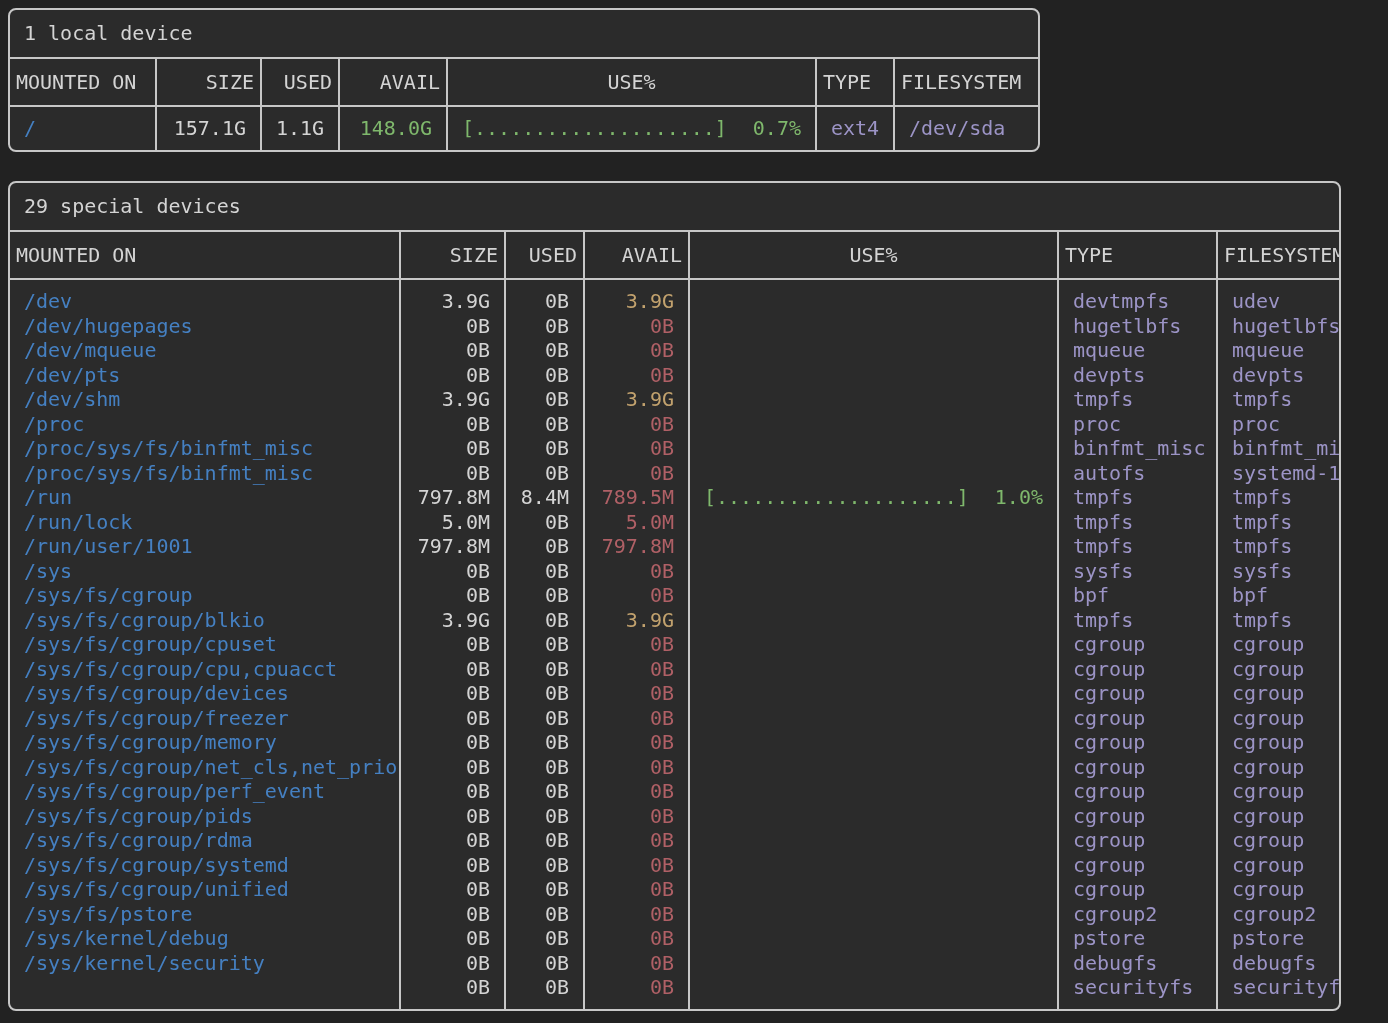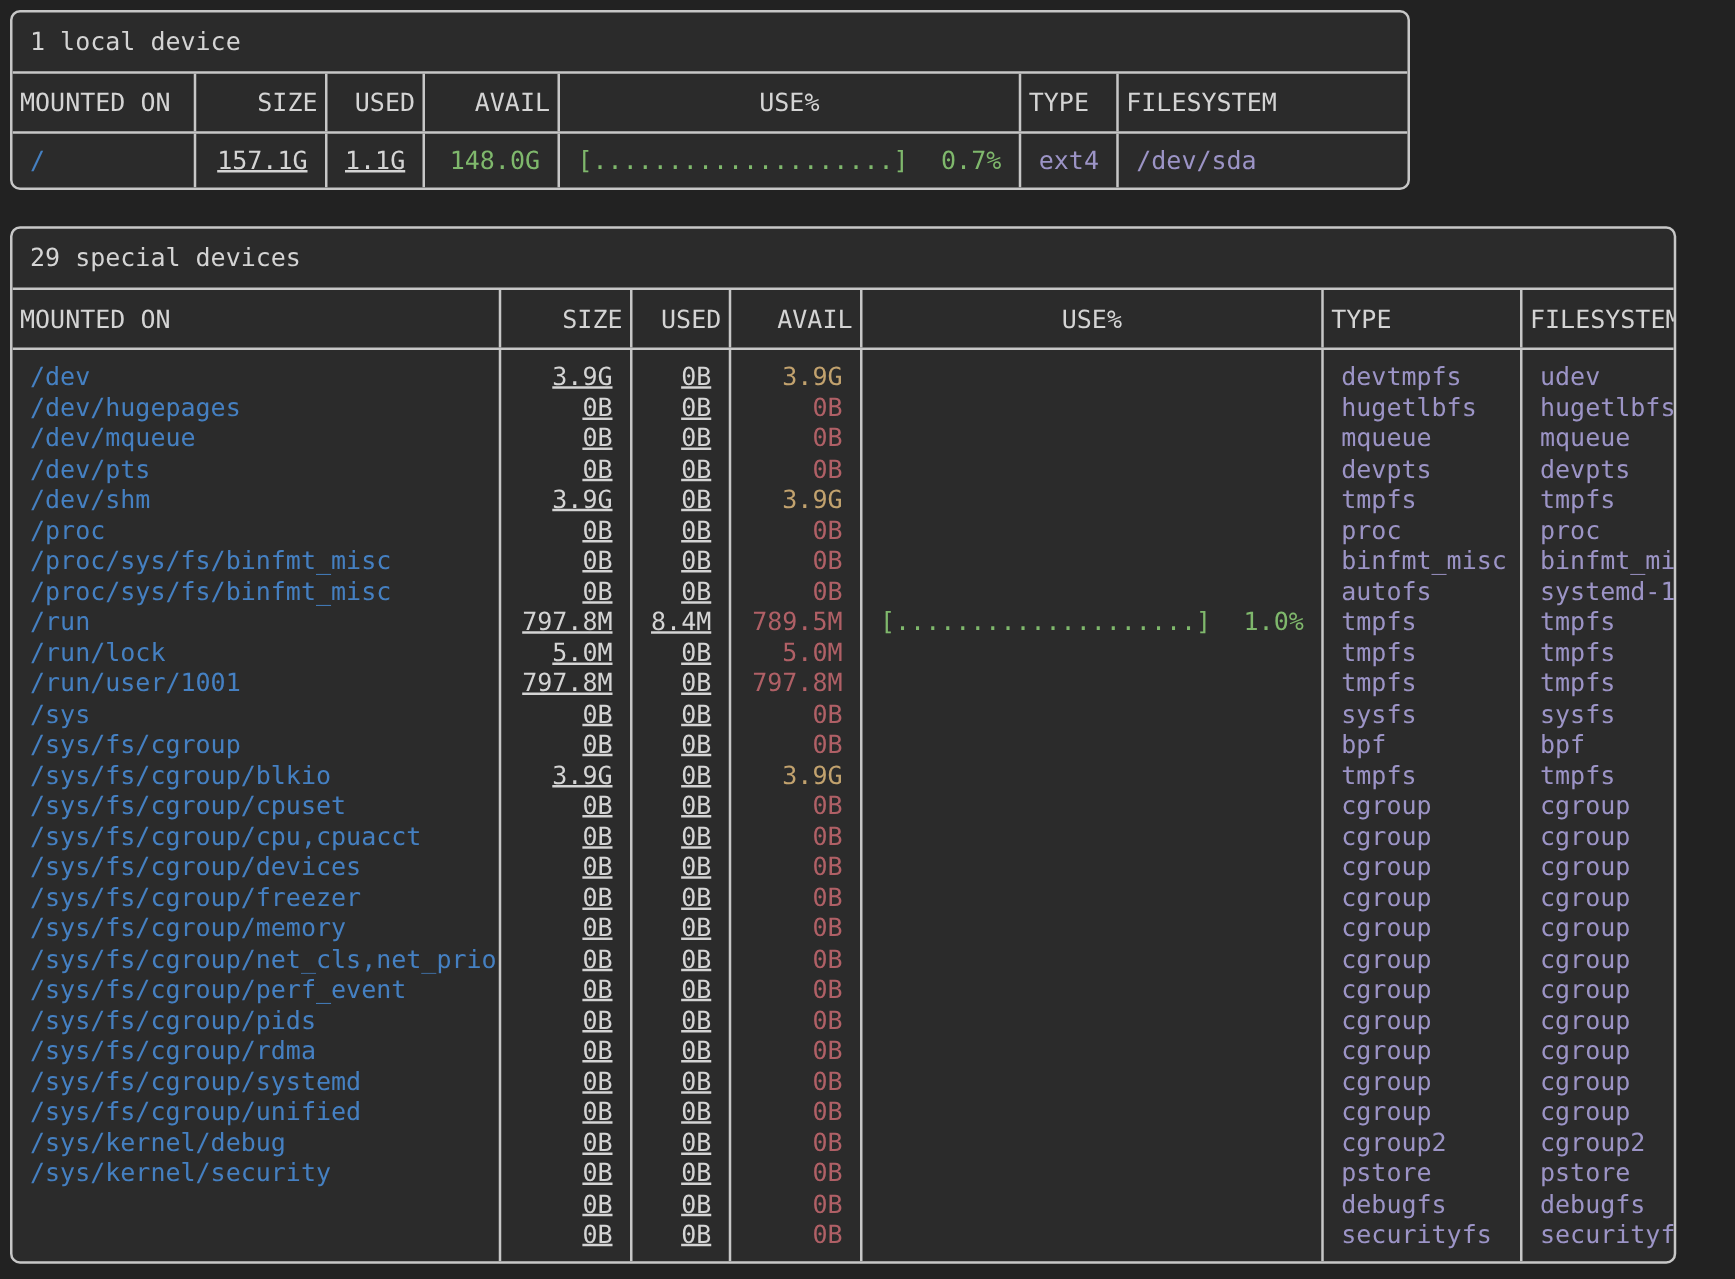--- a/index.html
+++ b/index.html
@@ -13,21 +13,21 @@
   }
   .term { position: relative; width: 1388px; height: 1023px; }
 
   .duf-table {
     position: absolute;
     background: #2b2b2b;
     border: 2px solid #c7c7c7;
     border-radius: 8px;
     overflow: hidden;
   }
-  .t-local   { left: 8px; top: 8px;   width: 1120px; }
+  .t-local   { left: 8px; top: 8px;   width: 1032px; }
   .t-special { left: 8px; top: 181px; width: 1333px; }
 
   .title {
     padding: 11px 14px;
     border-bottom: 2px solid #c7c7c7;
     line-height: 24.5px;
     white-space: pre;
   }
 
   .header { display: grid; border-bottom: 2px solid #c7c7c7; }
@@ -57,21 +57,21 @@
 
   .usecell { display: flex; justify-content: space-between; }
   .usecell .bar { text-align: left; }
   .usecell .pct { text-align: right; }
 
   .fg-blue   { color: #4580c2; }
   .fg-green  { color: #7fb86c; }
   .fg-yellow { color: #c2a26e; }
   .fg-red    { color: #b06066; }
   .fg-purple { color: #9c94c6; }
-  .fg-text   { color: #d4d4d4; text-decoration: underline; }
+  .fg-text   { color: #d4d4d4; }
 </style>
 </head>
 <body>
 
 <div class="term">
 
   <section class="duf-table t-local">
     <div class="title">1 local device</div>
     <div class="header">
         <div class="hcell al-left">MOUNTED ON</div>
@@ -138,20 +138,21 @@
           <div class="cell al-left fg-blue">/sys/fs/cgroup/cpu,cpuacct</div>
           <div class="cell al-left fg-blue">/sys/fs/cgroup/devices</div>
           <div class="cell al-left fg-blue">/sys/fs/cgroup/freezer</div>
           <div class="cell al-left fg-blue">/sys/fs/cgroup/memory</div>
           <div class="cell al-left fg-blue">/sys/fs/cgroup/net_cls,net_prio</div>
           <div class="cell al-left fg-blue">/sys/fs/cgroup/perf_event</div>
           <div class="cell al-left fg-blue">/sys/fs/cgroup/pids</div>
           <div class="cell al-left fg-blue">/sys/fs/cgroup/rdma</div>
           <div class="cell al-left fg-blue">/sys/fs/cgroup/systemd</div>
           <div class="cell al-left fg-blue">/sys/fs/cgroup/unified</div>
+          <div class="cell al-left fg-blue">/sys/fs/pstore</div>
           <div class="cell al-left fg-blue">/sys/kernel/debug</div>
           <div class="cell al-left fg-blue">/sys/kernel/security</div>
         </div>
         <div class="col">
           <div class="cell al-right fg-text">3.9G</div>
           <div class="cell al-right fg-text">0B</div>
           <div class="cell al-right fg-text">0B</div>
           <div class="cell al-right fg-text">0B</div>
           <div class="cell al-right fg-text">3.9G</div>
           <div class="cell al-right fg-text">0B</div>

